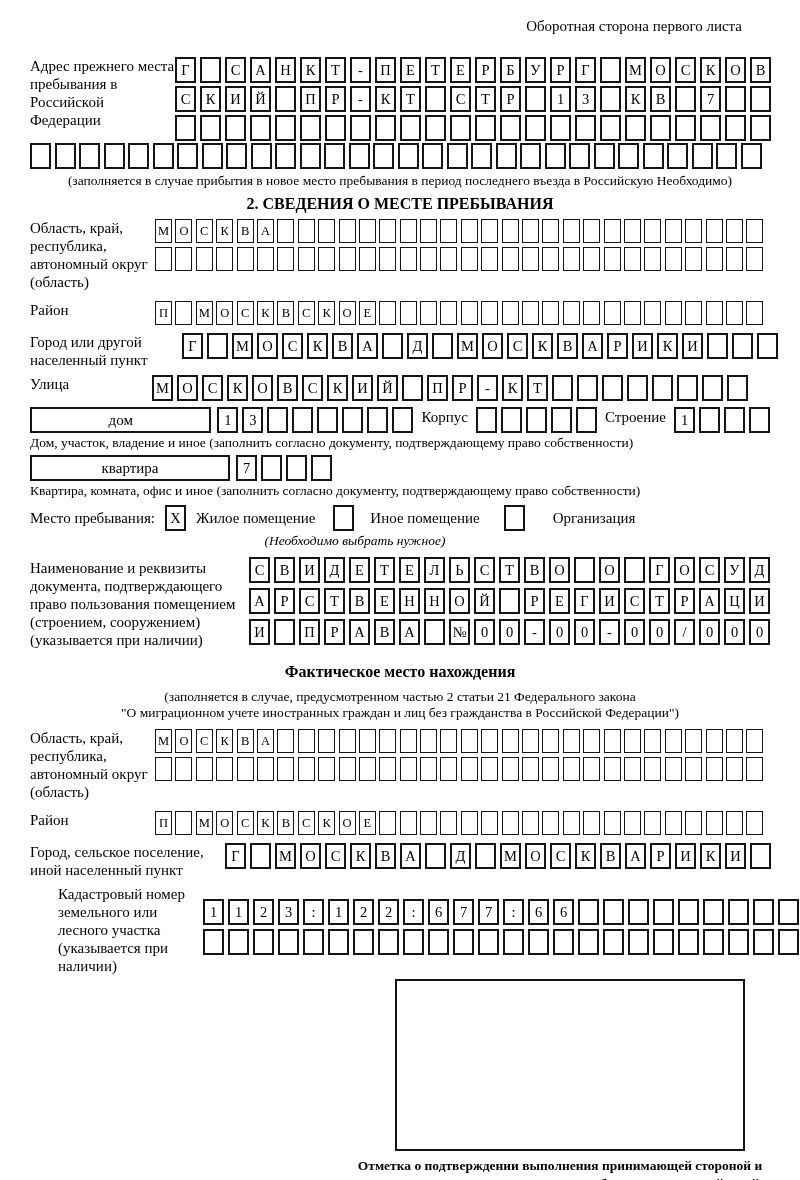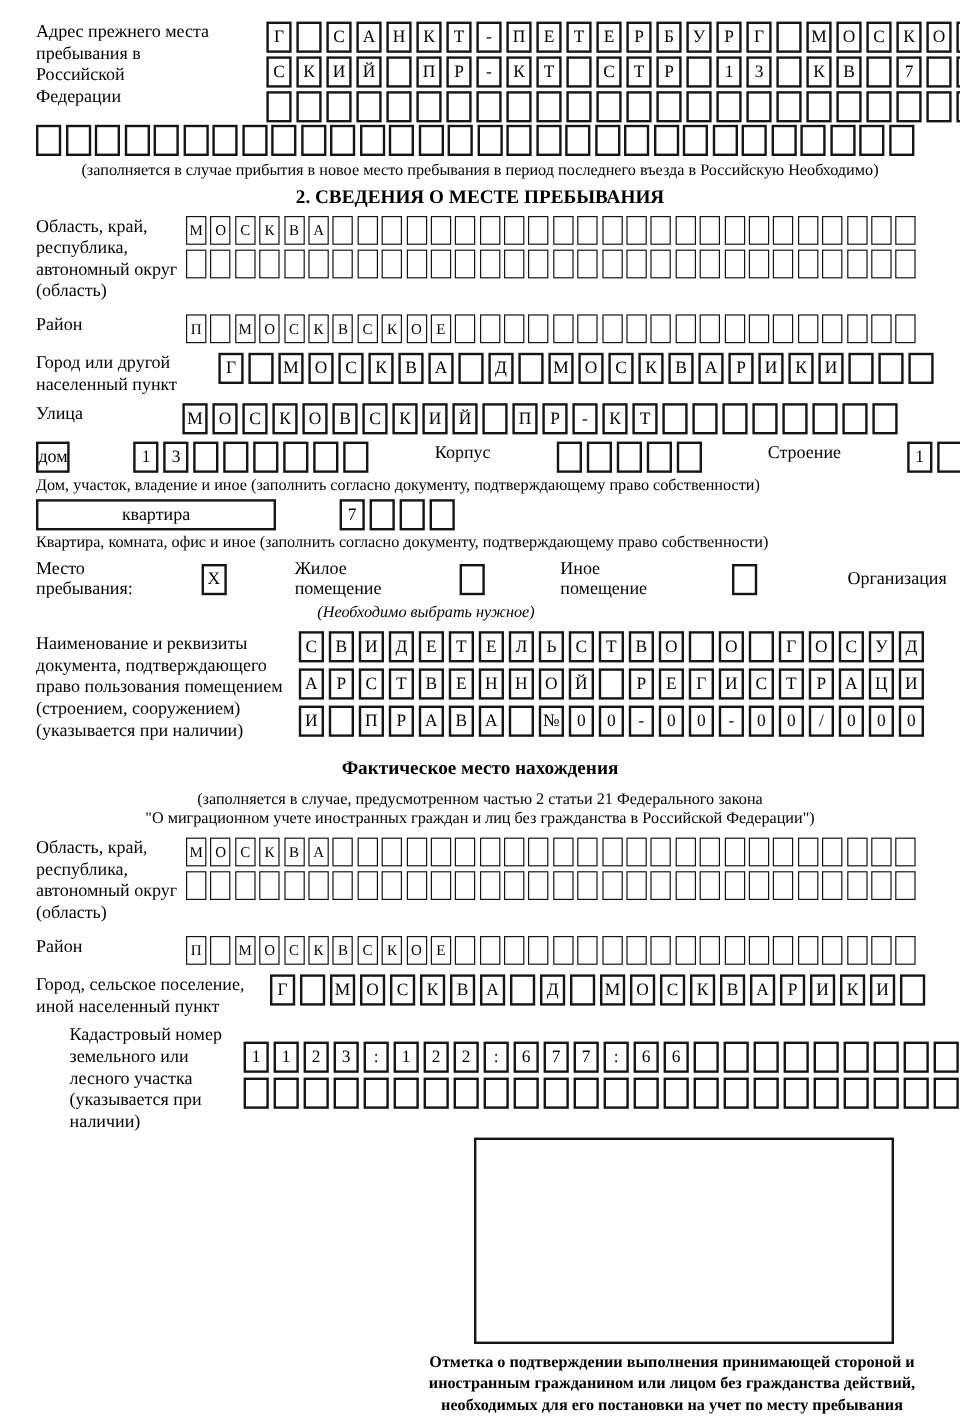--- a/index.html
+++ b/index.html
@@ -26,28 +26,29 @@
   .h-bold { font-weight:bold; text-align:center; font-size:16px; }
 
   .label-box { box-sizing:border-box; border:2px solid #151515; height:26px;
                display:flex; align-items:center; justify-content:center; font-size:15px; }
   .inline-lbl { font-size:15px; padding:2px 8px 0 8px; white-space:nowrap; }
 
   .stamp-box { box-sizing:border-box; border:2px solid #151515; width:350px; height:172px;
                margin-left:365px; }
   .stamp-caption { width:460px; margin-left:300px; text-align:center; font-weight:bold;
                    font-size:13.5px; line-height:18px; margin-top:6px; }
-  .mb2{margin-bottom:2px;gap:47px;} .mb4{margin-bottom:4px;} .mb6{margin-bottom:6px;}
+  .mb2{margin-bottom:2px;} .mb4{margin-bottom:4px;} .mb6{margin-bottom:6px;}
   .mb8{margin-bottom:8px;} .mb10{margin-bottom:10px;}
 </style>
 </head>
 <body>
 
 <div class="page">
 
+  <div class="top-note">Оборотная сторона первого листа</div>
 
   <div class="field mb2">
     <div class="flabel" style="width:145px;">Адрес прежнего места пребывания в Российской Федерации</div>
     <div class="rows">
       <div class="cellrow">
           <span class="cell">Г</span>
           <span class="cell"></span>
           <span class="cell">С</span>
           <span class="cell">А</span>
           <span class="cell">Н</span>

